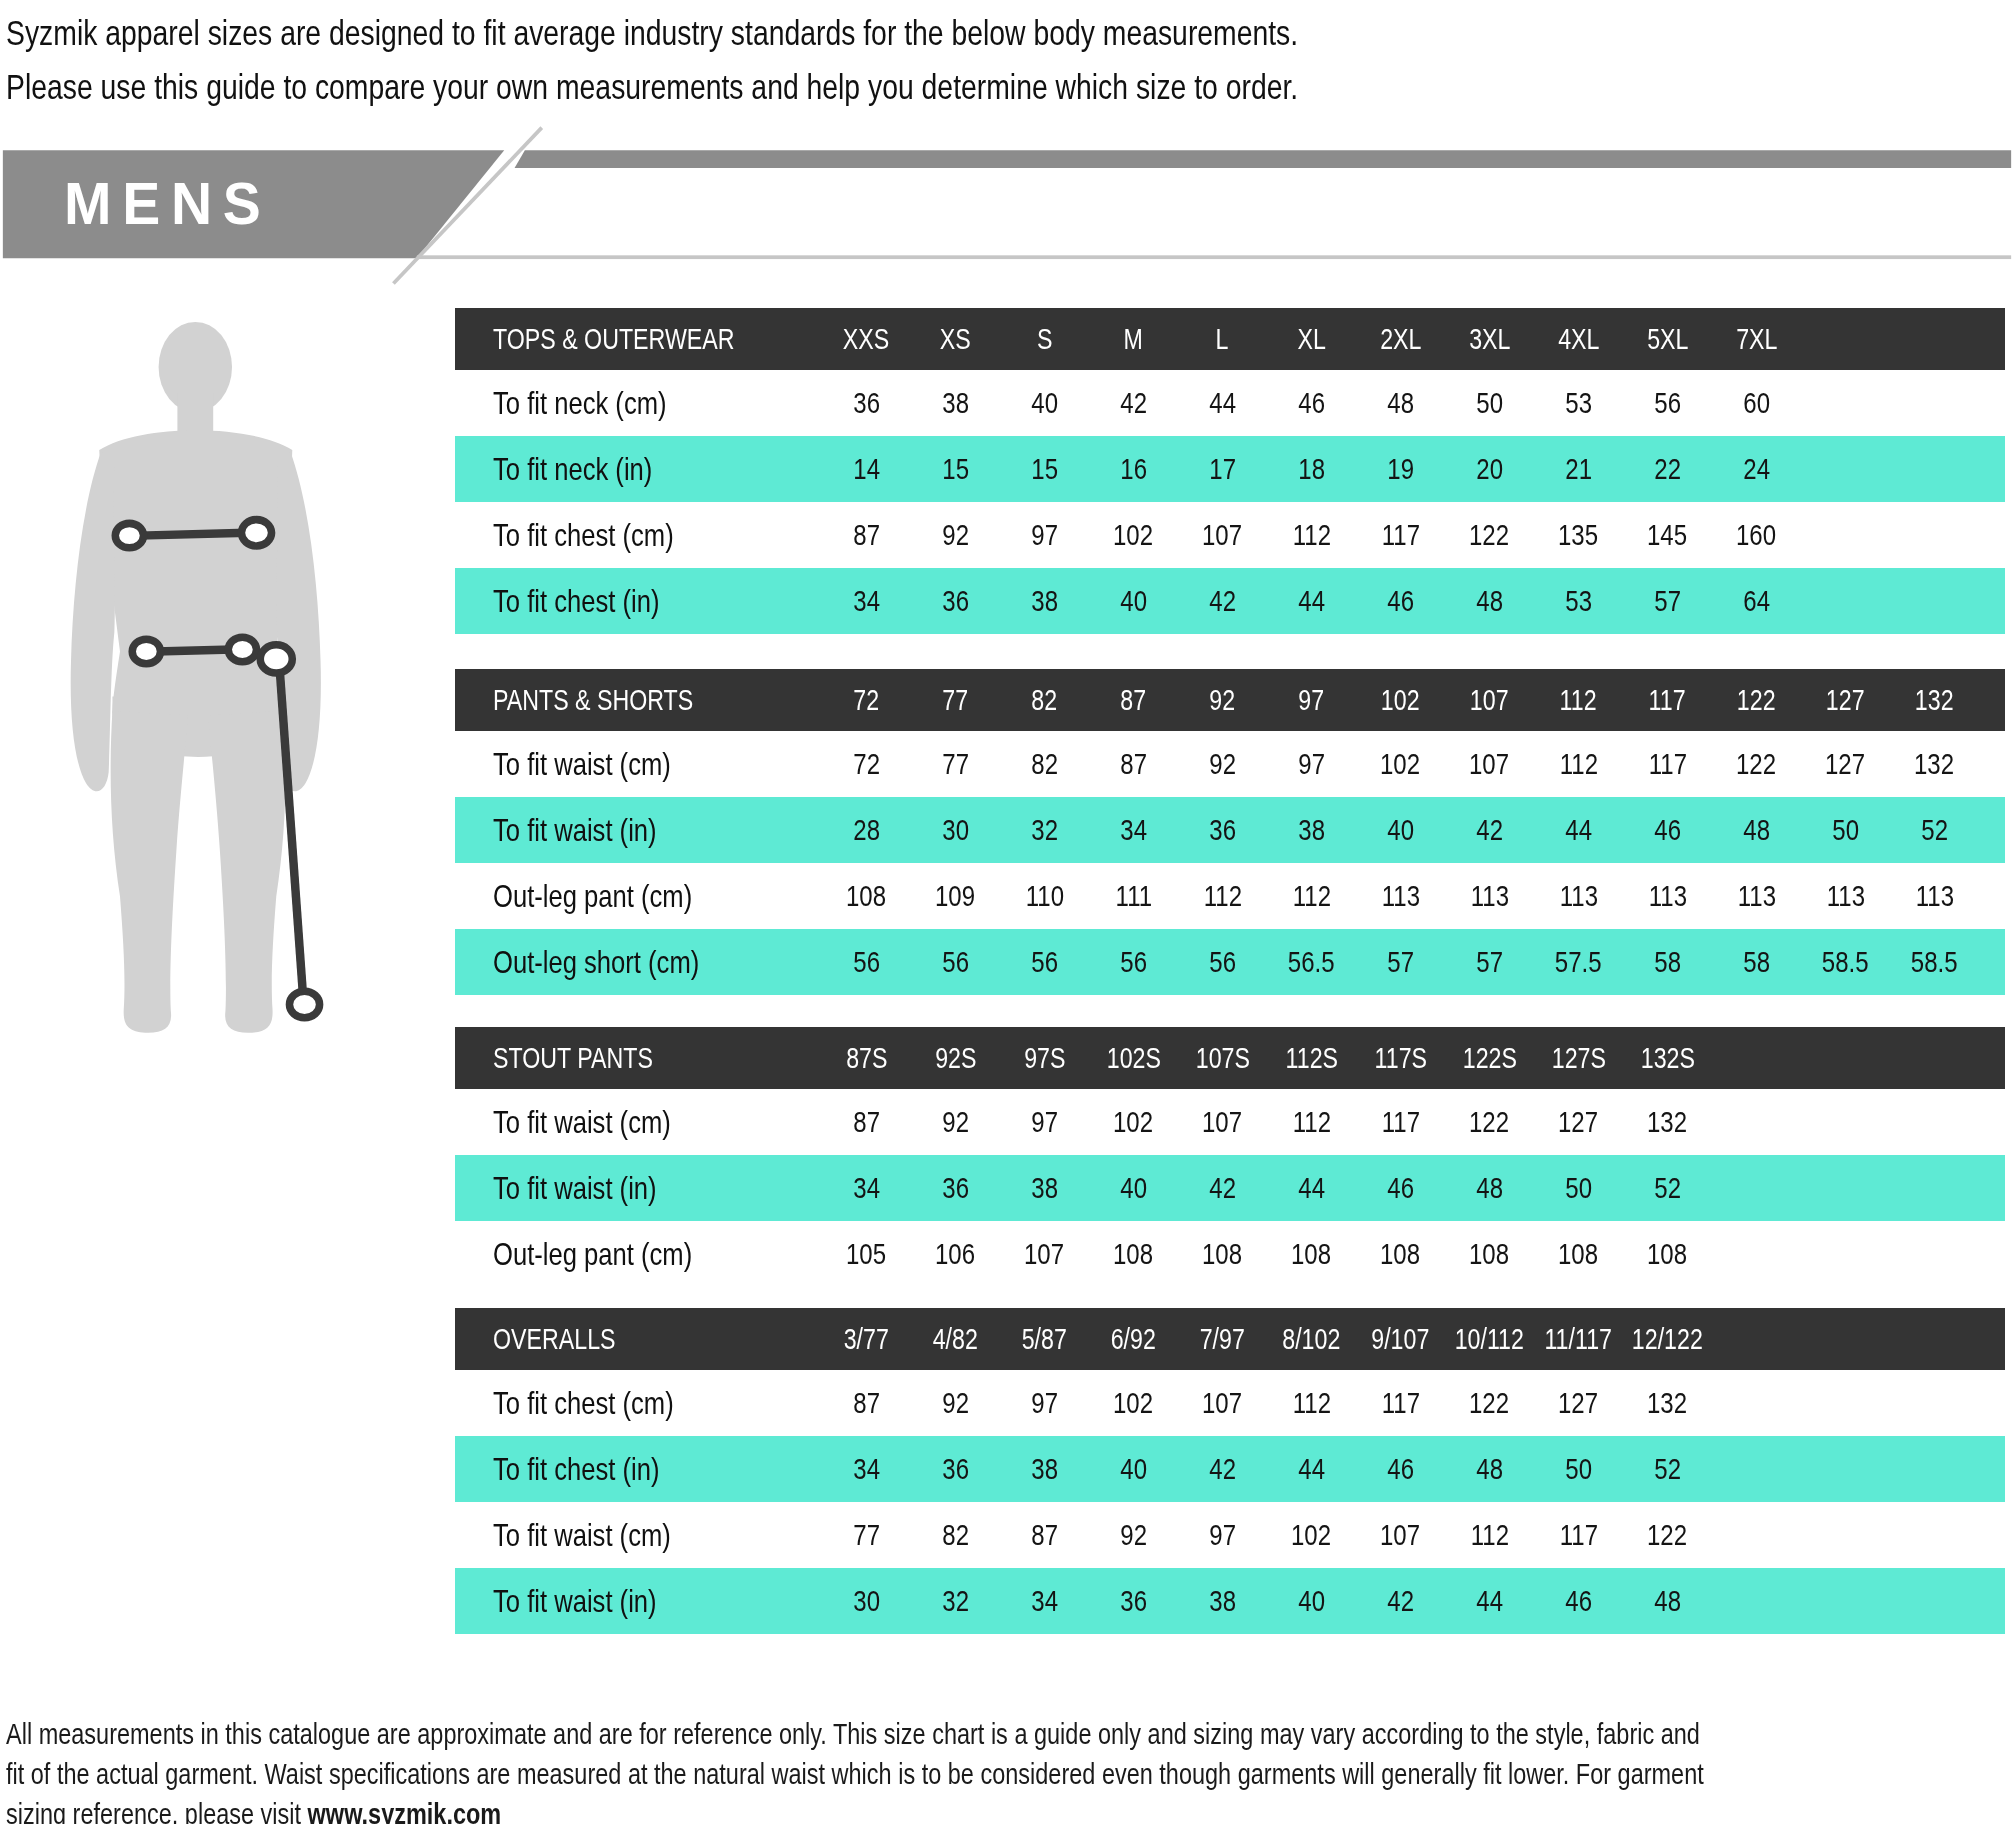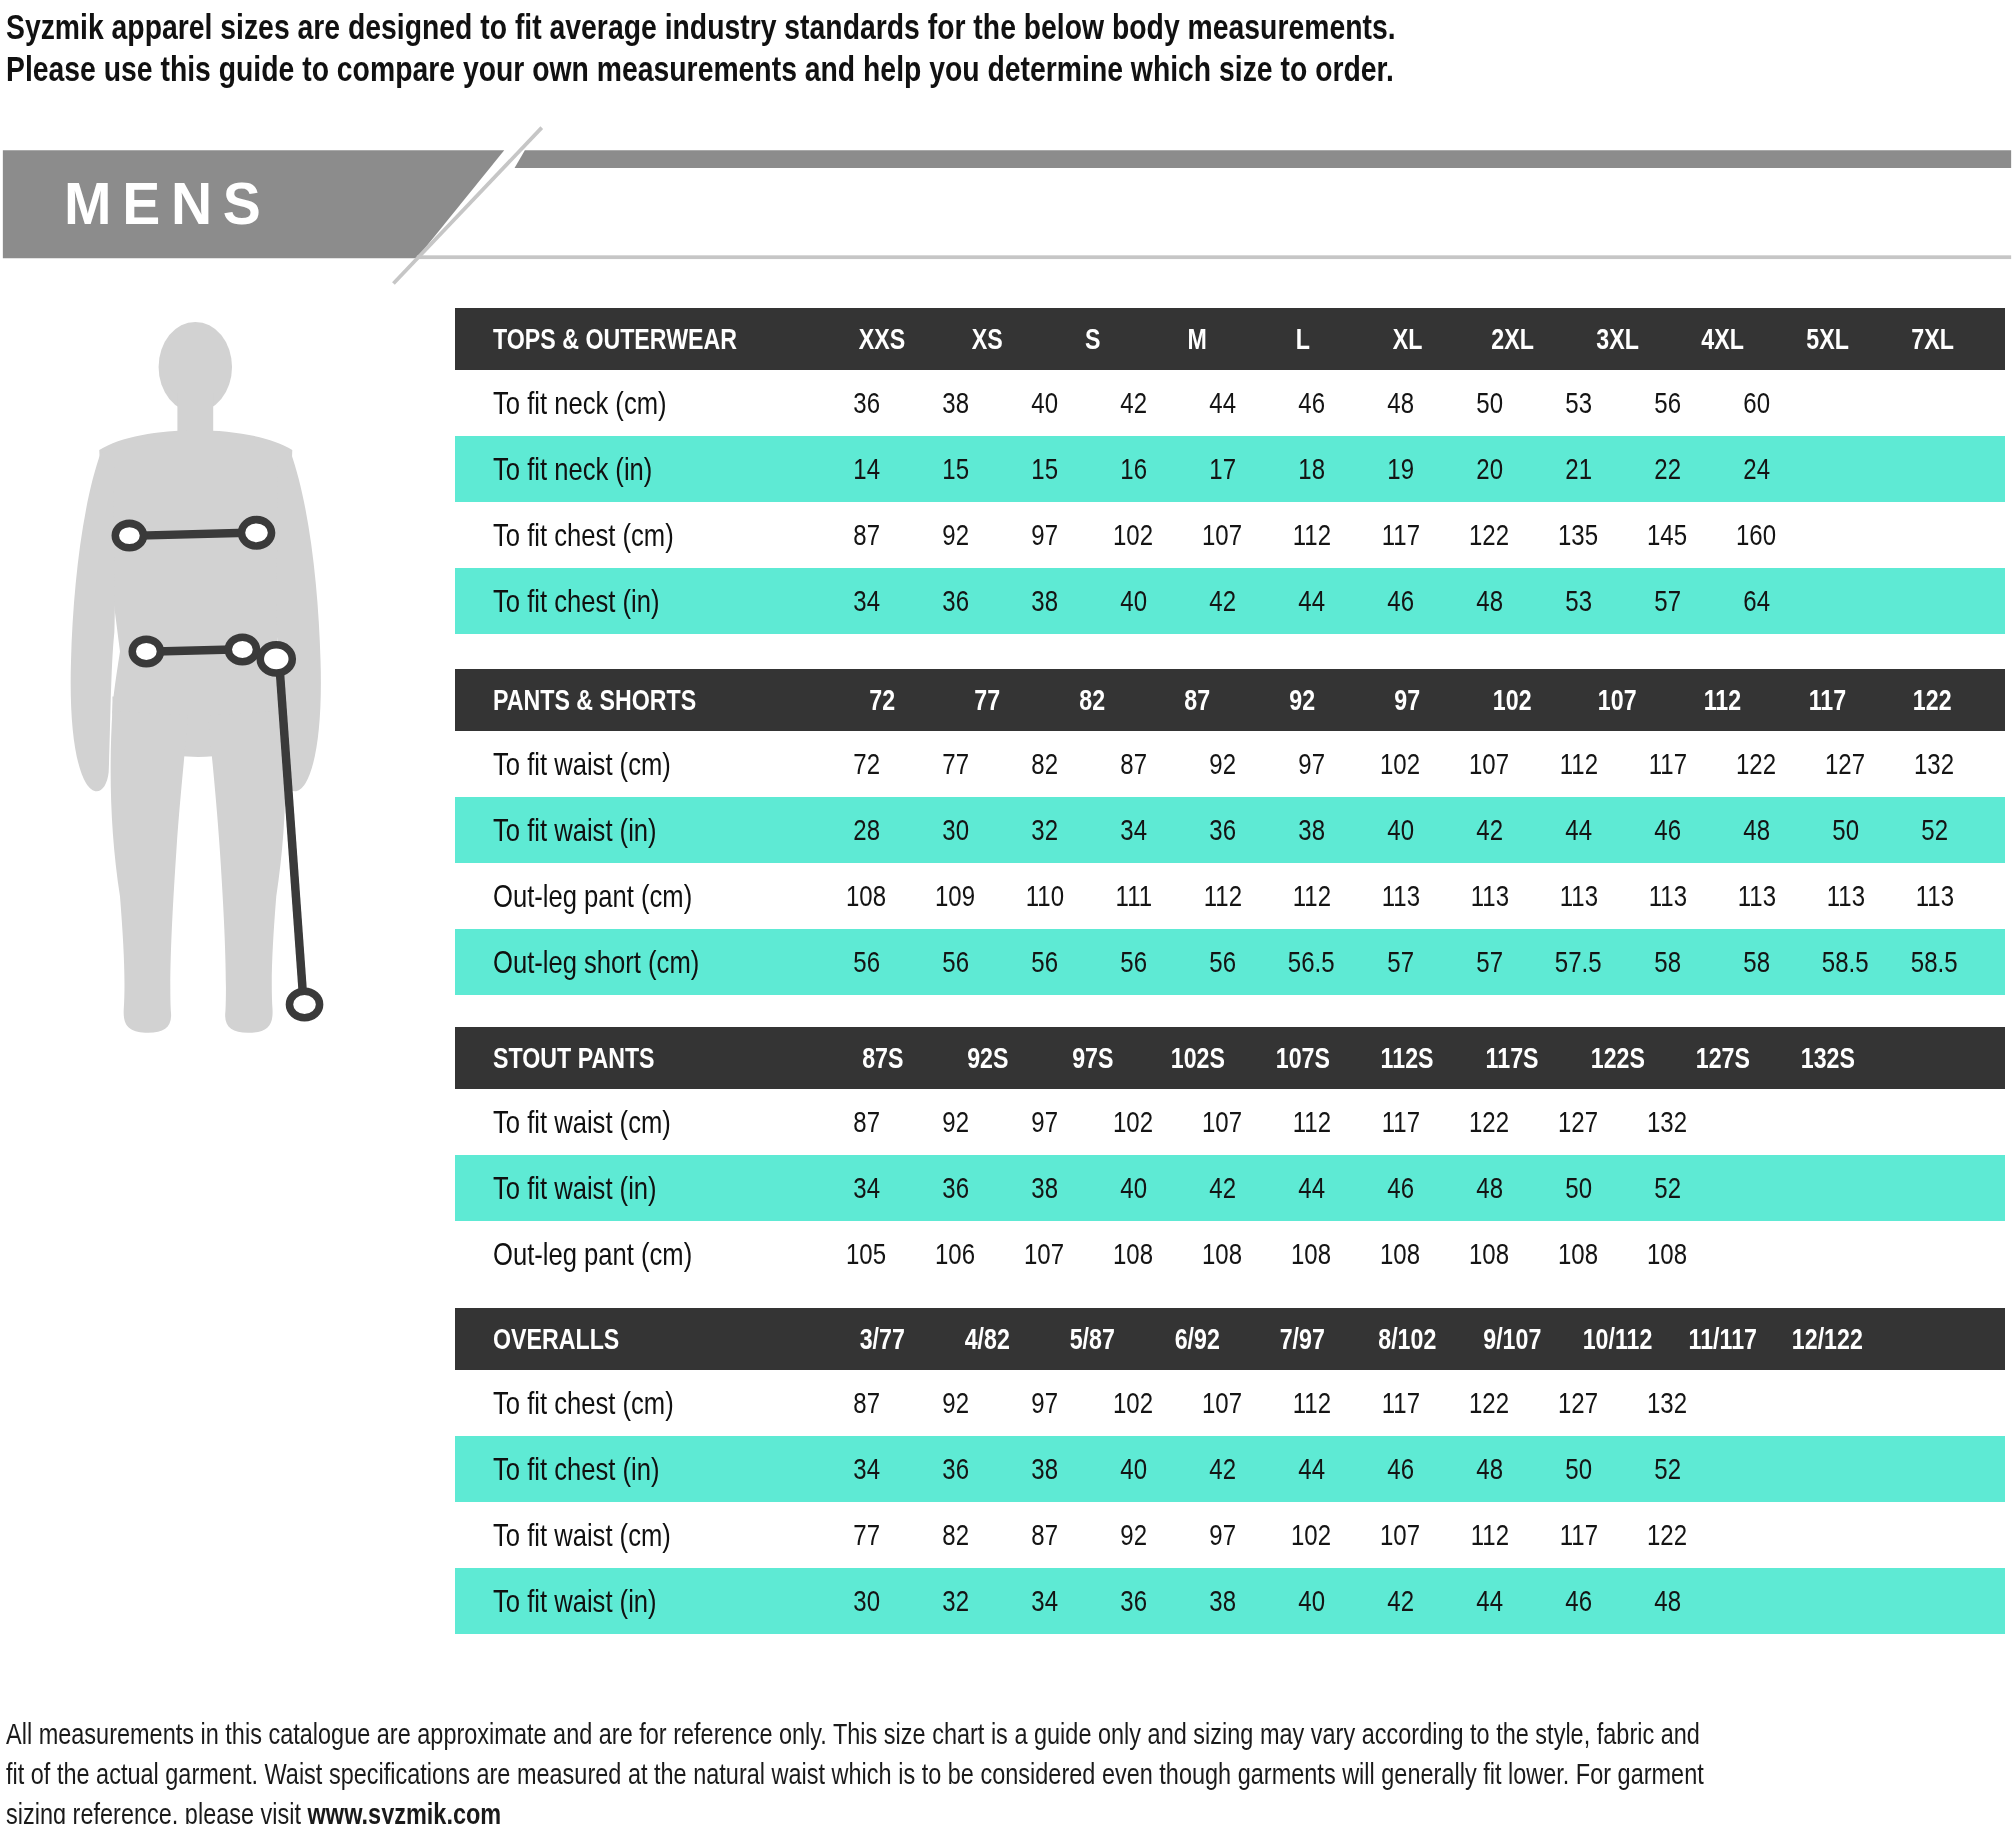--- a/index.html
+++ b/index.html
@@ -4,34 +4,34 @@
 <style>
   html,body{margin:0;padding:0;background:#fff;}
   .page{position:relative;width:2014px;height:1825px;background:#ffffff;overflow:hidden;
         font-family:"Liberation Sans",sans-serif;color:#141414;}
 
   
   .cx{display:inline-block;transform:scaleX(0.81);transform-origin:0 50%;white-space:nowrap;}
   .cv{display:inline-block;transform:scaleX(0.80);transform-origin:50% 50%;white-space:nowrap;}
   .cl{display:inline-block;transform:scaleX(0.80);transform-origin:0 50%;white-space:nowrap;}
 
-  .intro{position:absolute;left:5.6px;top:5.6px;font-size:35px;line-height:42px;color:#111;font-weight:bold;}
+  .intro{position:absolute;left:5.6px;top:5.6px;font-size:35px;line-height:54px;color:#111;}
 
   .banner-svg{position:absolute;left:0;top:122px;}
   .banner-label{position:absolute;left:64px;top:151px;height:108px;line-height:106px;
         color:#ffffff;font-size:60px;font-weight:bold;letter-spacing:11.3px;
         transform:scaleX(0.95);transform-origin:0 50%;white-space:nowrap;}
 
   .figure-svg{position:absolute;left:52px;top:320px;}
 
   .size-table{position:absolute;left:455px;width:1550px;font-size:30px;}
   .t-row{display:grid;grid-template-columns:367px repeat(13,89px) minmax(0,1fr);
          height:66px;align-items:center;}
   .t-row.alt{background:#5eead4;}
-  .t-header{height:62px;background:#343434;color:#ffffff;font-weight:bold;font-size:29px;gap:16px;}
+  .t-header{height:62px;background:#343434;color:#ffffff;font-weight:normal;font-size:29px;}
   .t-cell{text-align:center;overflow:visible;}
   .t-label{padding-left:38px;text-align:left;font-size:32px;color:#101010;}
   .t-header .t-label{font-size:29px;color:#ffffff;}
 
   .footer{position:absolute;left:5.6px;top:1714px;font-size:29px;line-height:40px;color:#1a1a1a;}
   .footer .b{font-weight:bold;}
 </style>
 </head>
 <body>
 

